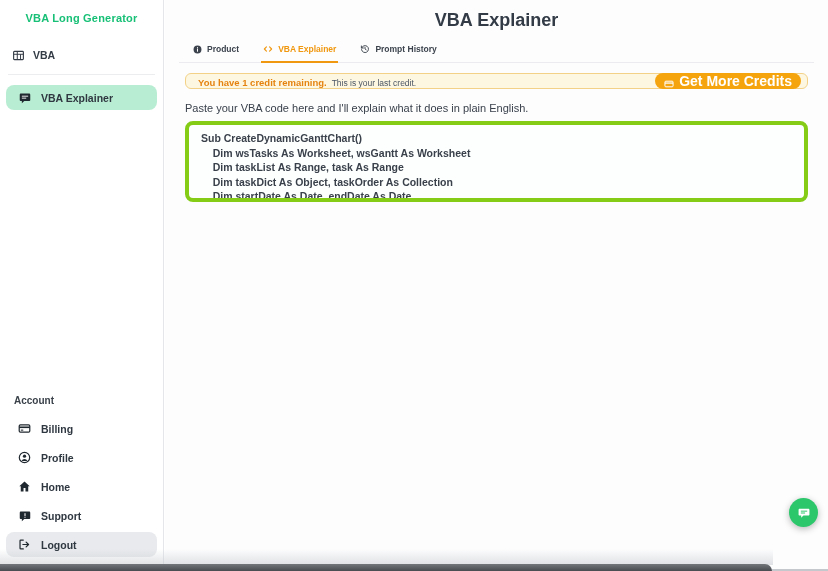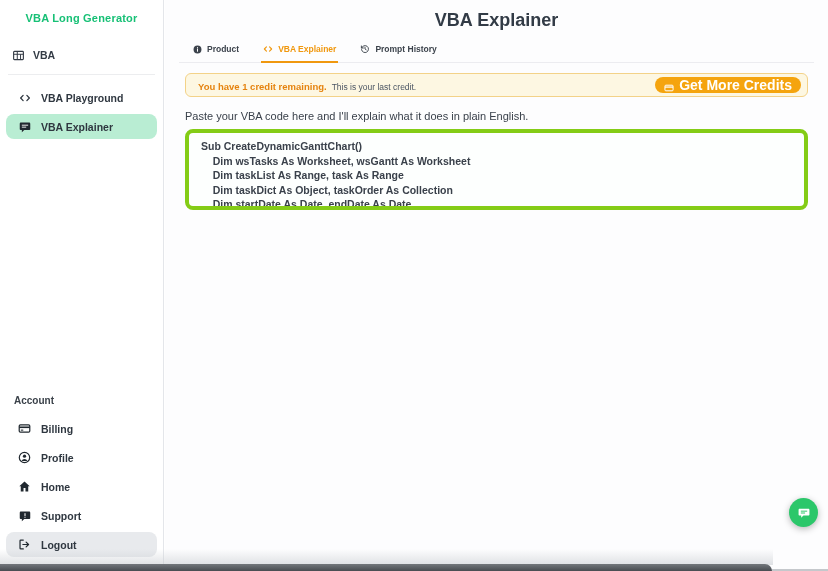--- a/index.html
+++ b/index.html
@@ -57,21 +57,21 @@
   .tab {
     display:flex; align-items:center; gap:5px;
     font-size:8.5px; font-weight:700; color:#3c434c;
     padding:4px 2px 7px; cursor:pointer; border-bottom:2px solid transparent;
     margin-bottom:-1px;
   }
   .tab.active { color:#f0980f; border-bottom-color:#f0980f; }
   .tab .icn { display:flex; }
   
   .banner {
-    margin-top:10px; height:24px;
+    margin-top:10px; height:16px;
     background:#fdf7e2; border:1px solid #f3d288; border-radius:6px;
     display:flex; align-items:center; justify-content:space-between;
     padding:0 6px 0 12px;
   }
   .banner-bold { font-size:9.5px; font-weight:700; color:#e5830f; }
   .banner-detail { font-size:8.5px; color:#4b5563; margin-left:5px; }
   .credits-btn {
     display:flex; align-items:flex-end; gap:5px;
     background:#f5a40e; color:#fff; border:none; border-radius:10px;
     font-family:inherit; font-size:14px; font-weight:700;
@@ -129,28 +129,20 @@
     <span class="icn">
       <svg width="13" height="13" viewBox="0 0 16 16">
           <rect x="2" y="3" width="12" height="10" rx="1" fill="none" stroke="#333b45" stroke-width="1.4"></rect>
           <path d="M2 6.5h12M6.5 3v10M10.5 6.5v6.5" stroke="#333b45" stroke-width="1.2" fill="none"></path>
         </svg>
     </span>
     <span>VBA</span>
   </div>
   <hr class="divider">
 
-  <div class="nav-item">
-    <span class="icn">
-      <svg width="12" height="12" viewBox="0 0 16 16" fill="none" stroke="#2f3740" stroke-width="1.7" stroke-linecap="round" stroke-linejoin="round">
-          <path d="M5.5 4.5 2.2 8l3.3 3.5M10.5 4.5 13.8 8l-3.3 3.5"></path>
-        </svg>
-    </span>
-    <span>VBA Playground</span>
-  </div>
 
   <div class="nav-item active-mint">
     <span class="icn">
       <svg width="12" height="12" viewBox="0 0 16 16">
           <path fill="#20282f" d="M2.5 2h11c.8 0 1.5.7 1.5 1.5v7c0 .8-.7 1.5-1.5 1.5H7l-3.2 3v-3H2.5C1.7 12 1 11.3 1 10.5v-7C1 2.7 1.7 2 2.5 2z"></path>
           <path d="M4.3 5.6h7.4M4.3 8.2h4.8" stroke="#fff" stroke-width="1.2" stroke-linecap="round"></path>
         </svg>
     </span>
     <span>VBA Explainer</span>
   </div>

